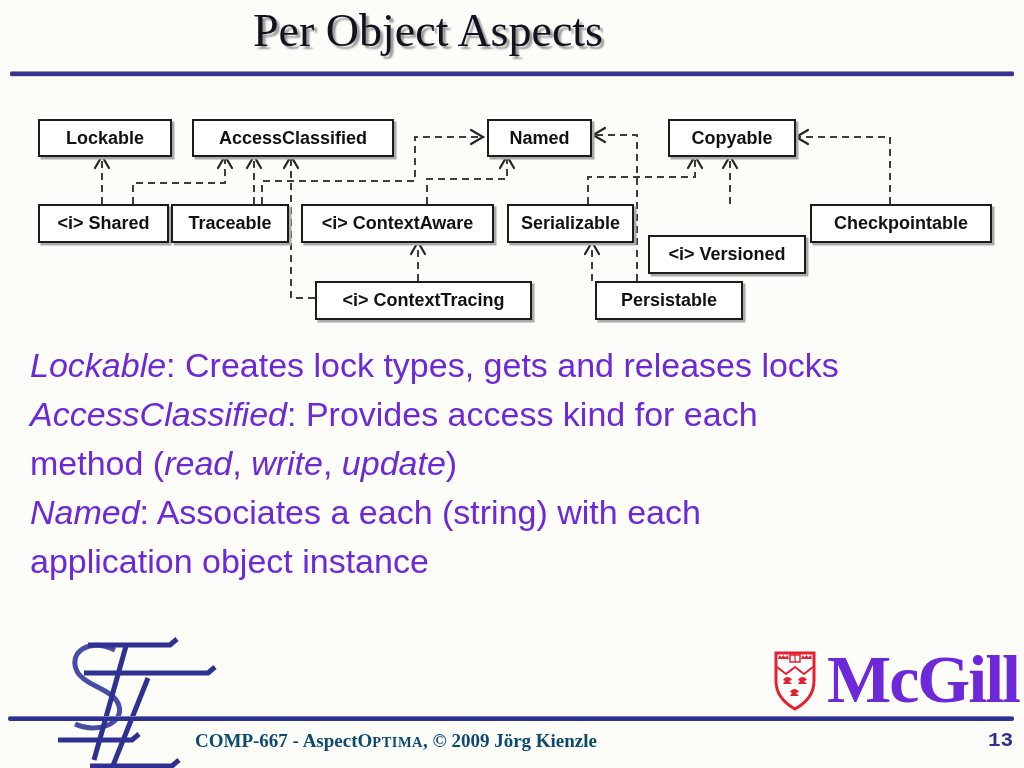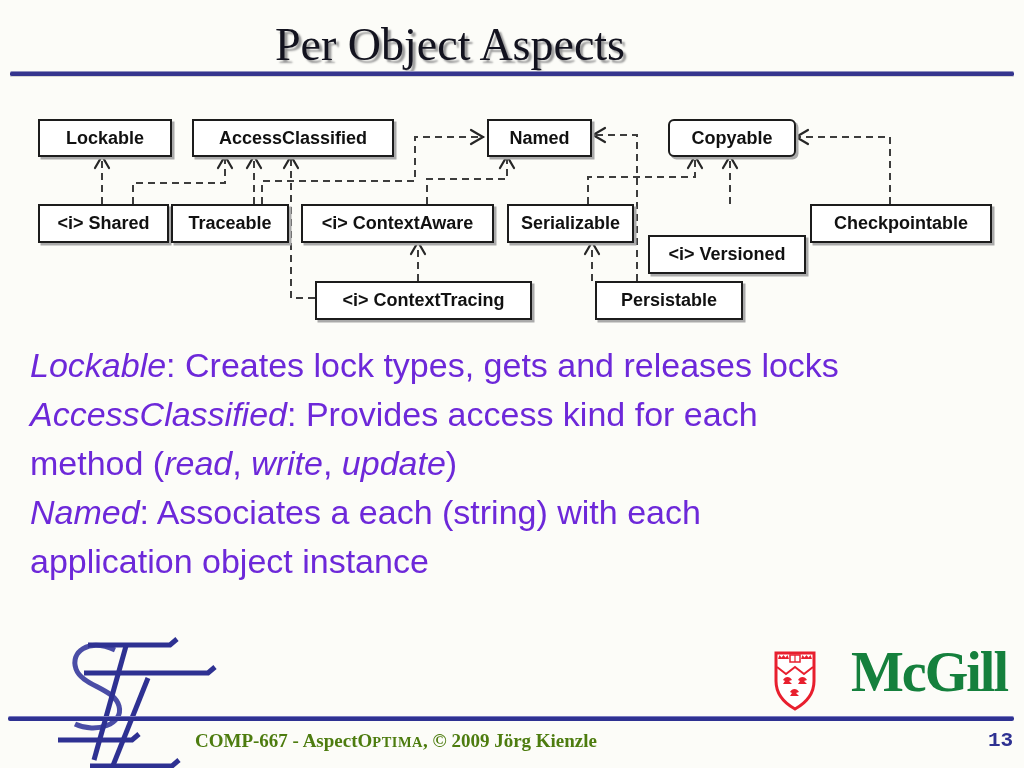--- a/index.html
+++ b/index.html
@@ -1,22 +1,22 @@
 <!DOCTYPE html>
 <html><head>
 <meta charset="utf-8">
 <style>
   html,body{margin:0;padding:0;}
   body{width:1024px;height:768px;background:#fcfcf8;font-family:"Liberation Sans",sans-serif;overflow:hidden;}
   .slide{position:relative;width:1024px;height:768px;background:#fcfcf8;}
 
   
-  .title{position:absolute;top:4px;left:0;width:856px;text-align:center;margin:14px;
+  .title{position:absolute;top:4px;left:0;width:856px;text-align:center;margin:0;
          font-family:"Liberation Serif",serif;font-weight:normal;font-size:46px;color:#13131f;
-         text-shadow:3px 3px 2px #9a9a9a;letter-spacing:0px;padding-left:8px;}
+         text-shadow:3px 3px 2px #9a9a9a;letter-spacing:0px;}
   .title-rule{position:absolute;top:71px;left:10px;width:1004px;height:4px;background:#35358e;
               border-top:1px solid #8f8fbe;border-bottom:1px solid #d8d8d4;border-radius:2px;}
 
   
   #diagram{position:absolute;left:0;top:0;width:1024px;height:768px;}
   #edge-svg{position:absolute;left:0;top:0;pointer-events:none;}
   .edge{fill:none;stroke:#3d3d3d;stroke-width:2;stroke-dasharray:7 5;}
   .arrowhead{fill:none;stroke:#262626;stroke-width:2.2;stroke-linecap:round;}
   .dbox{position:absolute;background:#fff;border:2px solid #1c1c1c;box-shadow:2.5px 2.5px 0 #aaa;
         display:flex;align-items:center;justify-content:center;white-space:nowrap;
@@ -24,26 +24,26 @@
 
   
   #body-text{position:absolute;left:30px;top:341px;width:980px;font-size:34px;line-height:49px;color:#6d28d9;}
   #body-text .it{font-style:italic;}
 
   
   .footer-rule{position:absolute;top:716px;left:8px;width:1006px;height:4px;background:#2e3192;
                border-top:1px solid #7b7bc0;border-radius:2px;}
   #sel-logo{position:absolute;left:30px;top:628px;}
   .footer-text{position:absolute;left:195px;top:730px;font-family:"Liberation Serif",serif;
-               font-size:19px;font-weight:bold;color:#4d7c0f;}
+               font-size:19px;font-weight:bold;color:#0c4a6e;}
   .footer-text .sc{font-size:0.76em;letter-spacing:0.5px;}
   #mcgill{position:absolute;left:773px;top:648px;width:245px;height:66px;}
   #mcgill-shield{position:absolute;left:0;top:2px;}
   .mcgill-wordmark{position:absolute;left:54px;top:-8px;font-family:"Liberation Serif",serif;
-                   font-weight:bold;font-size:56px;color:#15803d;letter-spacing:-2px;margin-left:24px;}
+                   font-weight:bold;font-size:68px;color:#6d28d9;letter-spacing:-2px;}
   .page-number{position:absolute;left:988px;top:729px;font-family:Liberation Mono, monospace;
                font-size:21px;font-weight:bold;color:#2e3192;}
 </style>
 </head>
 <body>
 
 <div class="slide">
 
   <h1 class="title">Per Object Aspects</h1>
   <div class="title-rule"></div>
@@ -71,21 +71,21 @@
         <polyline points="637,281 637,135 592,135" class="edge"></polyline>
         <polyline points="605,128 593,135 605,142" class="arrowhead"></polyline>
         <polyline points="730,204 730,155" class="edge"></polyline>
         <polyline points="723,168 730,156 737,168" class="arrowhead"></polyline>
         <polyline points="890,204 890,137 795,137" class="edge"></polyline>
         <polyline points="808,130 796,137 808,144" class="arrowhead"></polyline>
       </svg>
   <div class="dbox" style="left: 38px; top: 119px; width: 130px; height: 34px;">Lockable</div>
       <div class="dbox" style="left: 192px; top: 119px; width: 198px; height: 34px;">AccessClassified</div>
       <div class="dbox" style="left: 487px; top: 119px; width: 101px; height: 34px;">Named</div>
-      <div class="dbox" style="left: 668px; top: 119px; width: 124px; height: 34px; border-radius: 6px;">Copyable</div>
+      <div class="dbox" style="left: 668px; top: 119px; width: 124px; height: 34px;">Copyable</div>
       <div class="dbox" style="left: 38px; top: 204px; width: 127px; height: 35px;">&lt;i&gt; Shared</div>
       <div class="dbox" style="left: 171px; top: 204px; width: 114px; height: 35px;">Traceable</div>
       <div class="dbox" style="left: 301px; top: 204px; width: 189px; height: 35px;">&lt;i&gt; ContextAware</div>
       <div class="dbox" style="left: 507px; top: 204px; width: 123px; height: 35px;">Serializable</div>
       <div class="dbox" style="left: 648px; top: 204px; width: 154px; height: 35px; margin-top: 31px;">&lt;i&gt; Versioned</div>
       <div class="dbox" style="left: 810px; top: 204px; width: 178px; height: 35px; text-align: right;">Checkpointable</div>
       <div class="dbox" style="left: 315px; top: 281px; width: 213px; height: 35px;">&lt;i&gt; ContextTracing</div>
       <div class="dbox" style="left: 567px; top: 281px; width: 144px; height: 35px; margin-left: 28px;">Persistable</div>
     </div>
 

